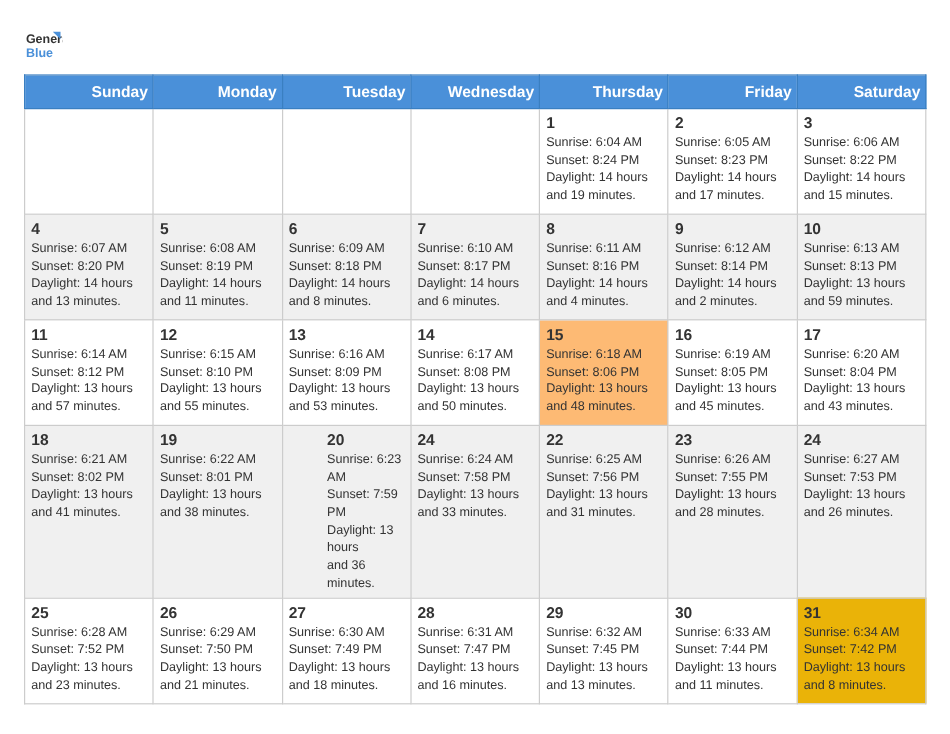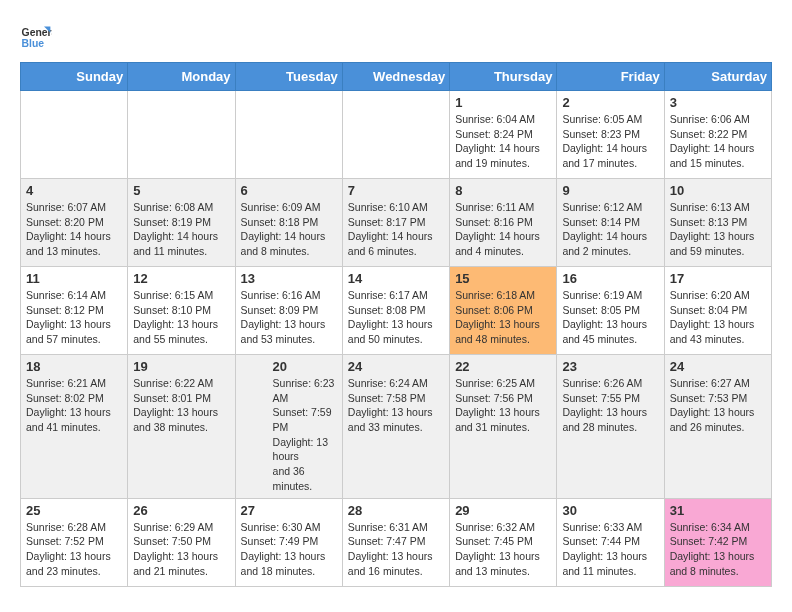--- a/index.html
+++ b/index.html
@@ -239,19 +239,19 @@
           <div class="day-info">Sunrise: 6:31 AM<br>Sunset: 7:47 PM<br>Daylight: 13 hours<br>and 16 minutes.</div>
         </td>
         <td style="background: rgb(255, 255, 255);">
           <span class="day-num">29</span>
           <div class="day-info">Sunrise: 6:32 AM<br>Sunset: 7:45 PM<br>Daylight: 13 hours<br>and 13 minutes.</div>
         </td>
         <td style="background: rgb(255, 255, 255);">
           <span class="day-num">30</span>
           <div class="day-info">Sunrise: 6:33 AM<br>Sunset: 7:44 PM<br>Daylight: 13 hours<br>and 11 minutes.</div>
         </td>
-        <td style="background: #f9a8d4;">
+        <td style="background: #eab308;">
           <span class="day-num">31</span>
           <div class="day-info">Sunrise: 6:34 AM<br>Sunset: 7:42 PM<br>Daylight: 13 hours<br>and 8 minutes.</div>
         </td>
       </tr>
     </tbody>
 </table>
 
 </body></html>

